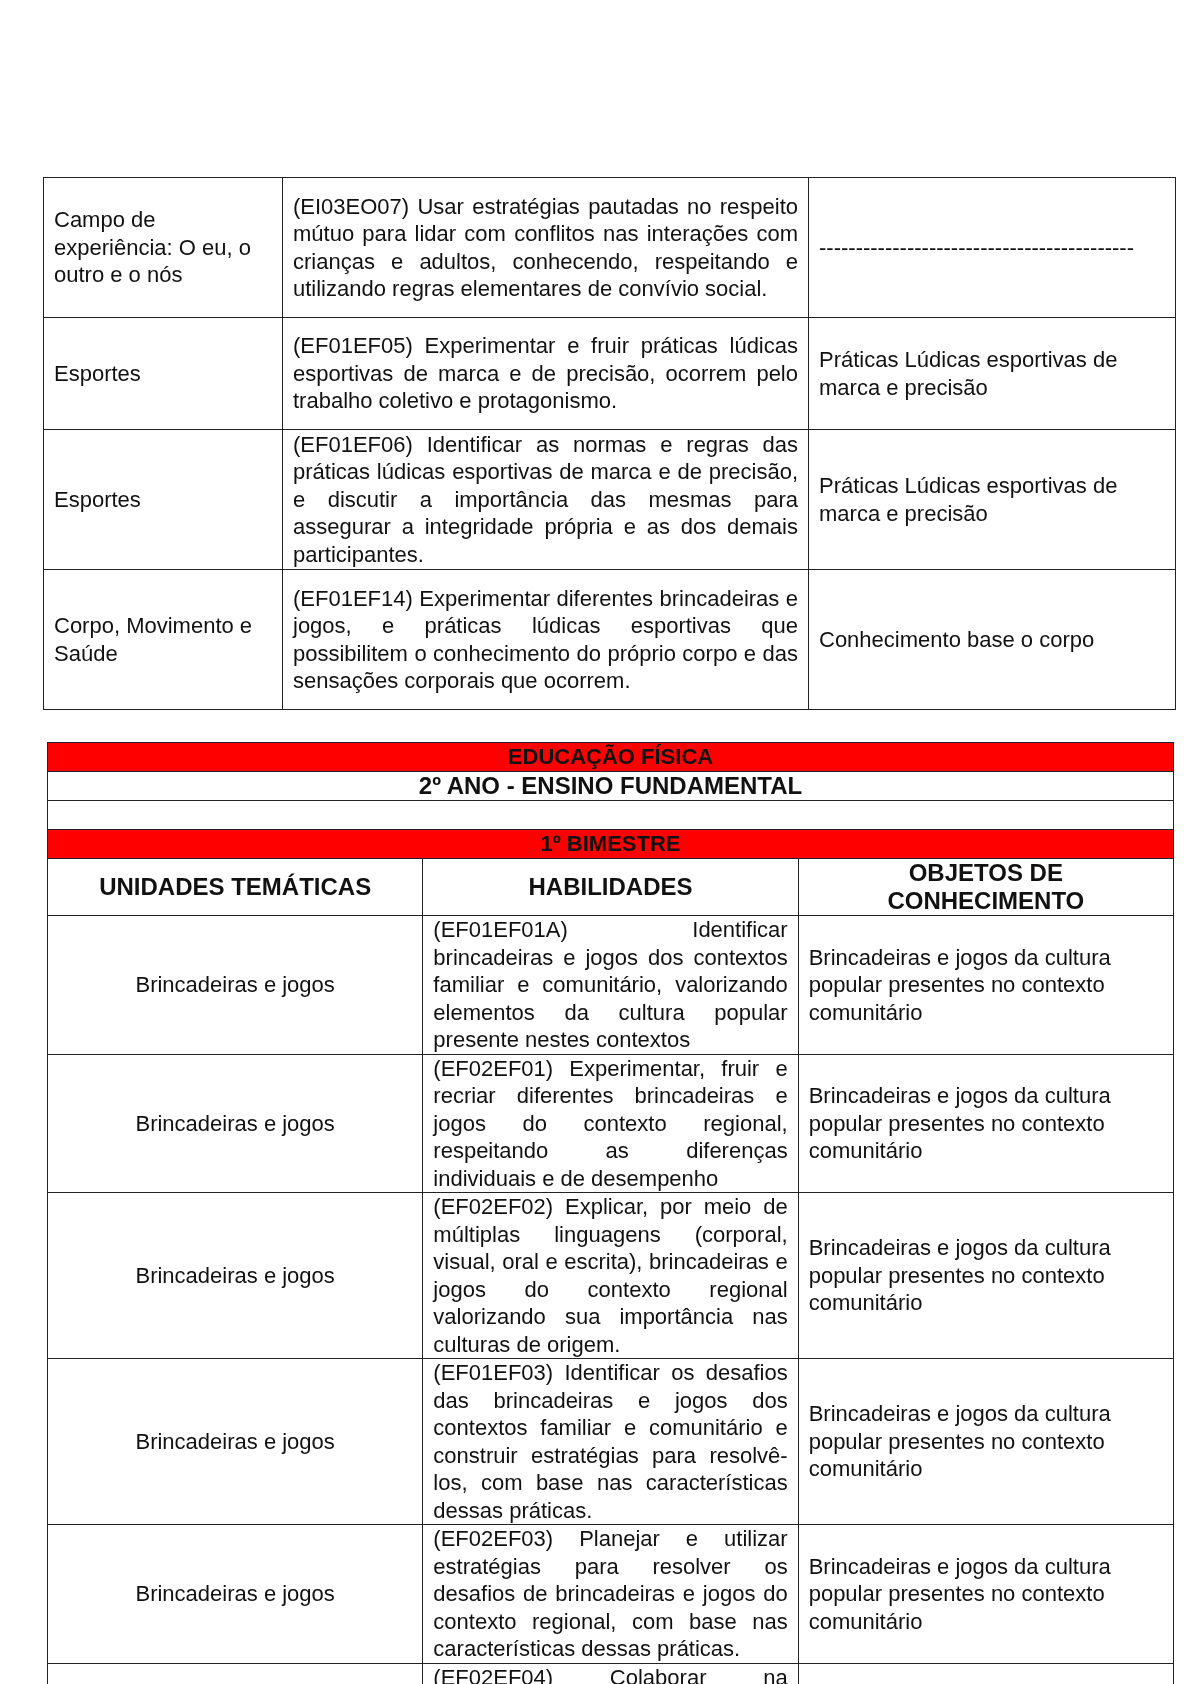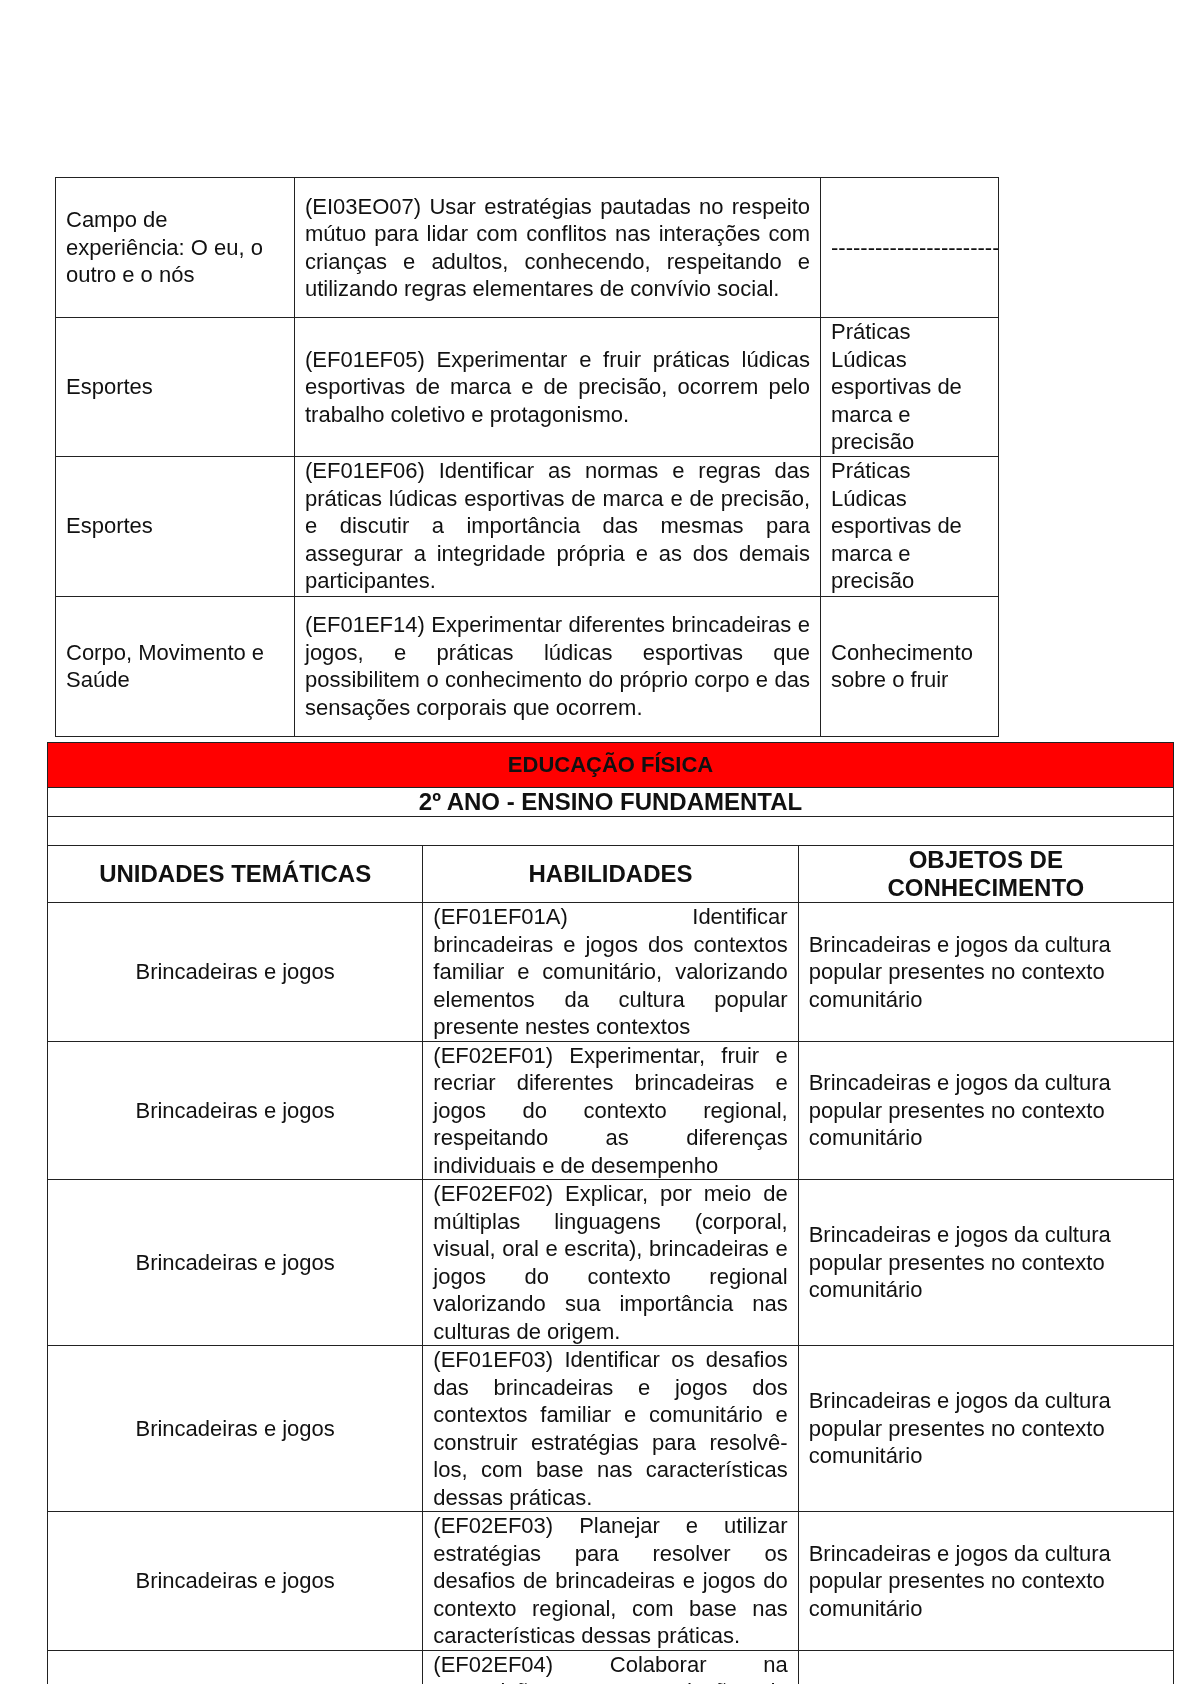--- a/index.html
+++ b/index.html
@@ -1,27 +1,27 @@
 <!DOCTYPE html>
 <html><head>
 <meta charset="utf-8">
 <style>
   html, body { margin:0; padding:0; background:#ffffff; }
   body { width:1190px; height:1684px; position:relative; overflow:hidden;
          font-family:"Liberation Sans", sans-serif; color:#111; }
   table { border-collapse:collapse; position:absolute; table-layout:fixed; }
   td { border:1.3px solid #222; vertical-align:middle; font-size:22px; line-height:27.5px; padding:0 10px; }
-  #t1 { left:55px; top:177px; width:944px; }
+  #t1 { left:43px; top:177px; width:1133px; }
   #t1 td.c1 { width:218px; }
   #t1 td.c2 { width:505px; text-align:justify; text-align-last:left; }
   #t1 td.c3 { }
   #t2 { left:47px; top:742px; width:1127px; }
   #t2 td.c1 { width:218px; text-align:center; }
   #t2 td.c2 { width:519px; text-align:justify; text-align-last:left;margin-top:28px; }
-  .red { background:#ff0000; text-align:center; font-weight:bold; font-size:22px; line-height:28px; padding:8px; color:#111;}
+  .red { background:#ff0000; text-align:center; font-weight:bold; font-size:22px; line-height:28px; padding:0; color:#111;}
   .hdr { text-align:center; font-weight:bold; font-size:24px; line-height:28px; }
   .blank td { height:28px; }
 </style>
 </head>
 <body>
 
 <table id="t1">
   <tbody>
       <tr style="height:140px">
     <td class="c1">Campo de experiência: O eu, o outro e o nós</td>
@@ -34,35 +34,38 @@
     <td class="c3">Práticas Lúdicas esportivas de marca e precisão</td>
   </tr>
   <tr style="height:140px">
     <td class="c1">Esportes</td>
     <td class="c2">(EF01EF06) Identificar as normas e regras das práticas lúdicas esportivas de marca e de precisão, e discutir a importância das mesmas para assegurar a integridade própria e as dos demais participantes.</td>
     <td class="c3">Práticas Lúdicas esportivas de marca e precisão</td>
   </tr>
   <tr style="height:140px">
     <td class="c1">Corpo, Movimento e Saúde</td>
     <td class="c2">(EF01EF14) Experimentar diferentes brincadeiras e jogos, e práticas lúdicas esportivas que possibilitem o conhecimento do próprio corpo e das sensações corporais que ocorrem.</td>
-    <td class="c3">Conhecimento sobre o fruir</td>
+    <td class="c3">Conhecimento base o corpo</td>
   </tr>
 </tbody>
   </table>
 
 <table id="t2">
   <tbody>
       <tr>
         <td colspan="3" class="red">EDUCAÇÃO FÍSICA</td>
       </tr>
   <tr>
         <td colspan="3" class="hdr">2º ANO - ENSINO FUNDAMENTAL</td>
       </tr>
   <tr class="blank">
         <td colspan="3"></td>
+      </tr>
+  <tr>
+        <td colspan="3" class="red">1º BIMESTRE</td>
       </tr>
   <tr style="height:50px">
     <td class="c1 hdr">UNIDADES TEMÁTICAS</td>
     <td class="c2 hdr" style="text-align:center;text-align-last:center">HABILIDADES</td>
     <td class="hdr">OBJETOS DE CONHECIMENTO</td>
   </tr>
   <tr style="height:112px">
     <td class="c1">Brincadeiras e jogos</td>
     <td class="c2">(EF01EF01A) Identificar brincadeiras e jogos dos contextos familiar e comunitário, valorizando elementos da cultura popular presente nestes contextos</td>
     <td>Brincadeiras e jogos da cultura popular presentes no contexto comunitário</td>

